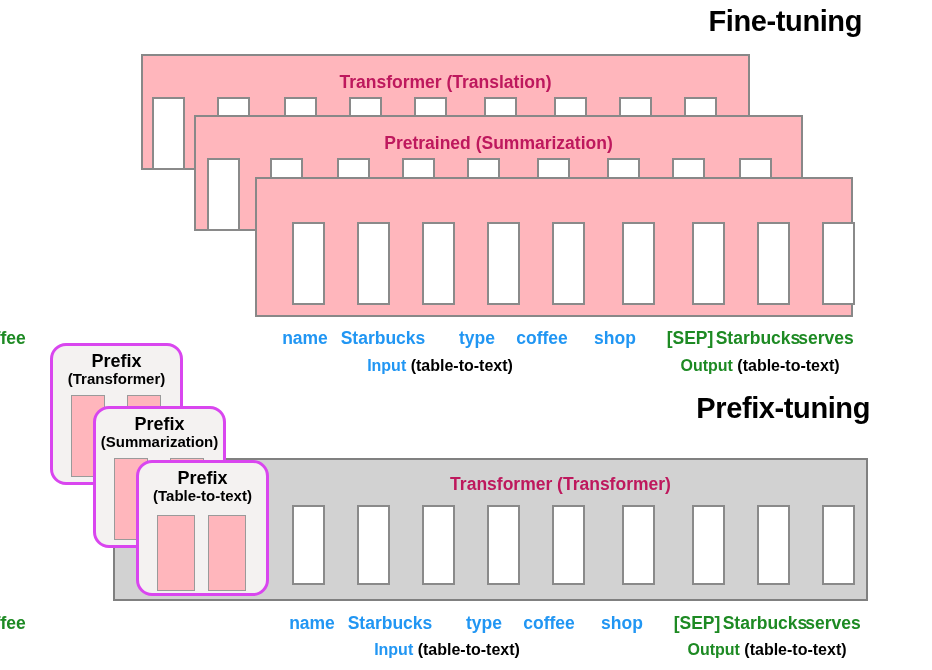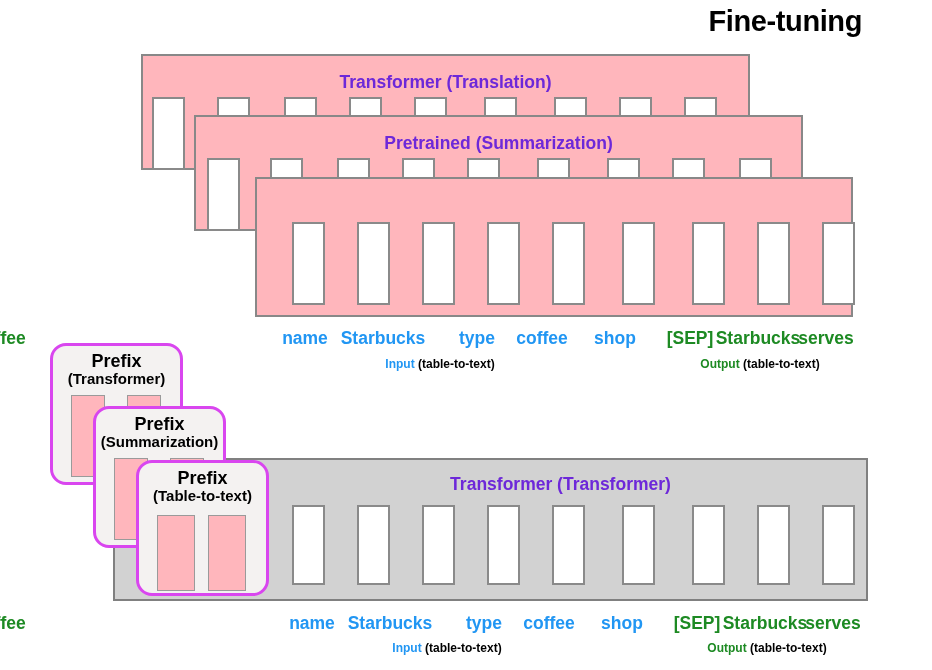--- a/index.html
+++ b/index.html
@@ -39,21 +39,21 @@
     border: 2px solid #888888;
     box-sizing: border-box;
   }
   .tf-label {
     position: absolute;
     left: 0;
     right: 0;
     text-align: center;
     font-weight: bold;
     font-size: 17.5px;
-    color: #6d28d9;
+    color: #be185d;
     white-space: nowrap;
   }
   
   .cell {
     position: absolute;
     background: #ffffff;
     border: 2px solid #8a8a8a;
     box-sizing: border-box;
   }
 
@@ -116,21 +116,21 @@
   .token-row {
     position: absolute;
     white-space: nowrap;
     font-weight: bold;
     font-size: 17.5px;
   }
   .tok { position: absolute; }
   .tok-in  { color: #2196f3; }
   .tok-out { color: #1d8a23; }
 
-  .caption-row { position: absolute; font-size: 12px; font-weight: bold; }
+  .caption-row { position: absolute; font-size: 16px; font-weight: bold; }
   .caption { position: absolute; white-space: nowrap; }
   .cap-in-key  { color: #2196f3; }
   .cap-out-key { color: #1d8a23; }
   .cap-sub { color: #000000; }
 </style>
 </head>
 <body>
 
 <div id="canvas">
 
@@ -180,20 +180,21 @@
       <div class="cell" style="left: 242px; top: 45px; width: 33px; height: 80px;"></div>
       <div class="cell" style="left: 307px; top: 45px; width: 33px; height: 80px;"></div>
       <div class="cell" style="left: 372px; top: 45px; width: 33px; height: 80px;"></div>
       <div class="cell" style="left: 437px; top: 45px; width: 33px; height: 80px;"></div>
       <div class="cell" style="left: 507px; top: 45px; width: 33px; height: 80px;"></div>
       <div class="cell" style="left: 577px; top: 45px; width: 33px; height: 80px;"></div>
       <div class="cell" style="left: 642px; top: 45px; width: 33px; height: 80px;"></div>
       <div class="cell" style="left: 707px; top: 45px; width: 33px; height: 80px;"></div>
     </div>
 
+  <div class="section-title" id="title-prefixtuning">Prefix-tuning</div>
 
   <div class="prefix-card" id="prefix1">
     <div class="prefix-title" style="top:6px;">
       <span class="l1">Prefix</span>
       <span class="l2">(Transformer)</span>
     </div>
   <div class="pbar" style="left: 18px; top: 49px; width: 34px; height: 82px;"></div>
       <div class="pbar" style="left: 74px; top: 49px; width: 34px; height: 27px;"></div>
     </div>
 

